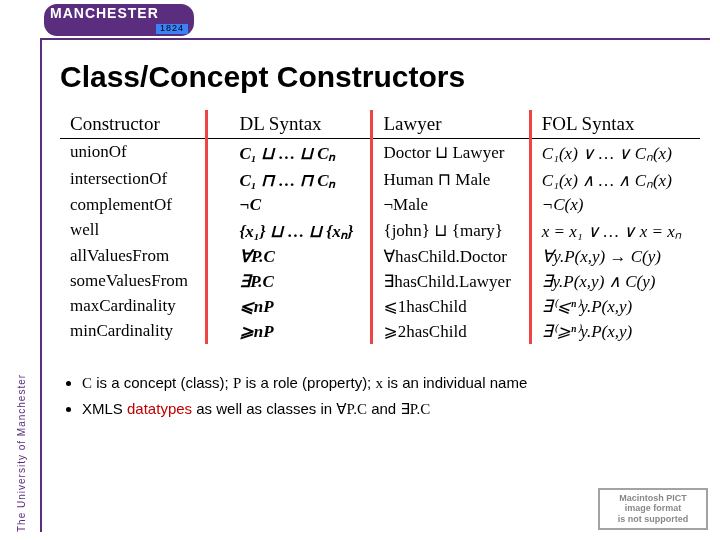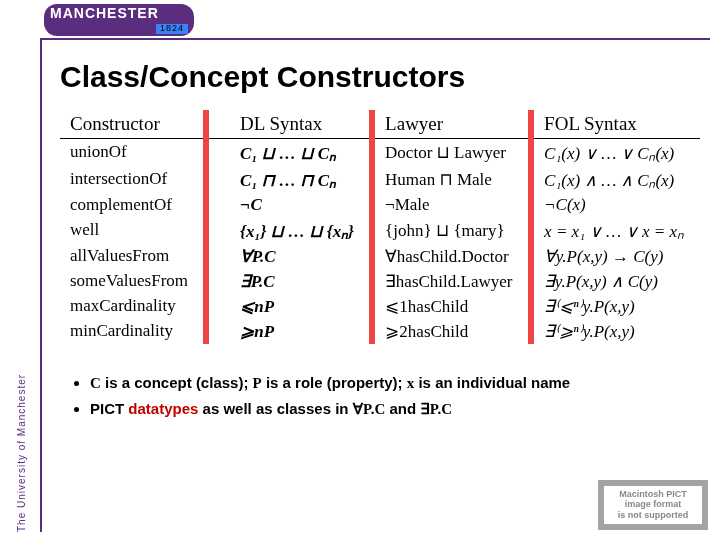--- a/index.html
+++ b/index.html
@@ -90,38 +90,38 @@
     vertical-align: middle;
     white-space: nowrap;
   }
   table.constructors th {
     border-bottom: 1px solid #000;
     font-weight: normal;
     font-size: 19px;
   }
   table.constructors thead tr { height: 28px; }
   table.constructors tbody td { font-size: 17px; height: 24px; }
-  .colsep { border-right: 6px solid #ef4444; }
+  .colsep { border-right: 3px solid #ef4444; }
   .bullets {
     margin-top: 30px;
     font-family: Arial, Helvetica, sans-serif;
     font-size: 15px;
   }
-  .bullets ul { margin: 0 0 0 30px; padding: 0; font-weight: bold; }
+  .bullets ul { margin: 0 0 0 22px; padding: 0; }
   .bullets li { margin-bottom: 8px; }
   .bullets .sub { margin-left: 28px; list-style: none; }
   .bullets .sub li::before { content: "– "; }
   .roman { font-family: "Times New Roman", Times, serif; }
   .red { color: #c00000; }
   .pict-box {
     position: absolute;
     right: 12px;
     bottom: 10px;
     width: 110px;
-    border: 6px solid #a3a3a3;
+    border: 2px solid #a3a3a3;
     font-size: 9px;
     color: #888;
     text-align: center;
     padding: 3px 2px;
     line-height: 1.2;
     font-weight: bold;
     background: #fff;
   }
 </style>
 </head>
@@ -207,21 +207,21 @@
         </tr>
       </tbody>
   </table>
 
   <div class="bullets">
     <ul>
       <li>
         <span class="roman">C</span><span> is a concept (class); </span><span class="roman">P</span><span> is a role (property); </span><span class="roman">x</span><span> is an individual name</span>
       </li>
       <li>
-        <span>PICT </span><span class="red">datatypes</span><span> as well as classes in </span><span class="roman">∀P.C</span><span> and </span><span class="roman">∃P.C</span>
+        <span>XMLS </span><span class="red">datatypes</span><span> as well as classes in </span><span class="roman">∀P.C</span><span> and </span><span class="roman">∃P.C</span>
       </li>
     </ul>
   </div>
 </div>
 
 <div class="pict-box">
   <div>Macintosh PICT</div>
   <div>image format</div>
   <div>is not supported</div>
 </div>

